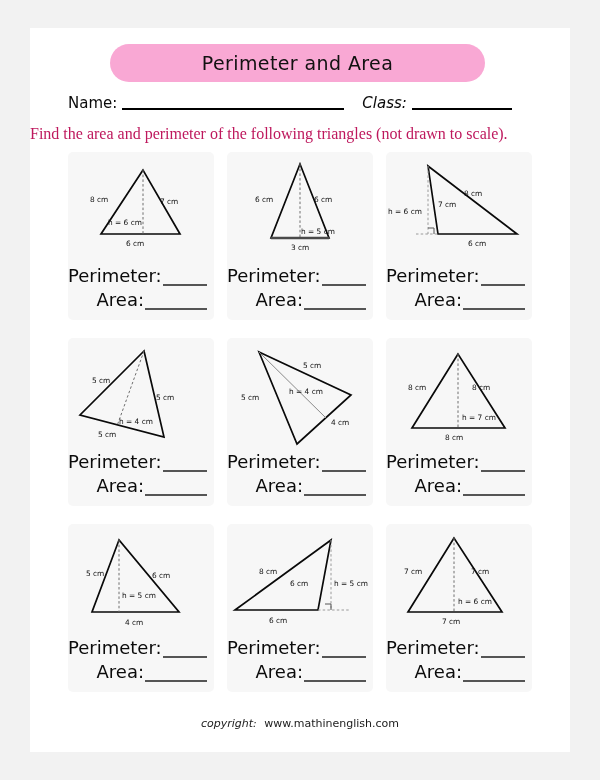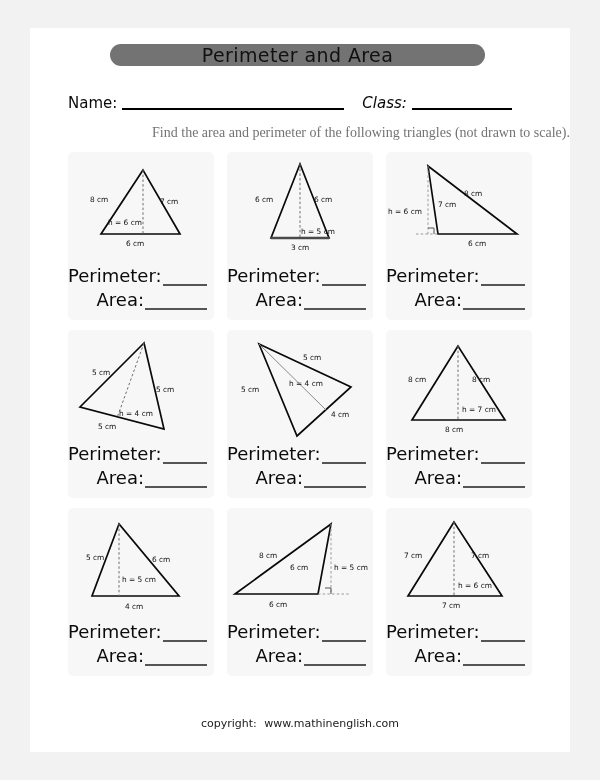--- a/index.html
+++ b/index.html
@@ -21,22 +21,22 @@
     height: 724px;
     background: #ffffff;
   }
 
   
   #title-pill {
     position: absolute;
     left: 80px;
     top: 16px;
     width: 375px;
-    height: 22px;
-    background: #737373;
+    height: 38px;
+    background: #f9a8d4;
     border-radius: 19px;
   }
   #title-text {
     position: absolute;
     left: 0; right: 0; top: 50%;
     transform: translateY(-50%);
     text-align: center;
     font-size: 19px;
     color: #111;
     letter-spacing: .4px;
@@ -62,35 +62,35 @@
   }
   #name-rule  { width: 222px; }
   #class-rule { width: 100px; }
   #class-label { margin-left: 18px; font-style: italic; }
 
   
   #instruction {
     position: absolute;
     left: 0; right: 0;
     top: 97px;
-    text-align: right;
+    text-align: left;
     font-family: "Liberation Serif", serif;
-    font-size: 14px;
-    color: #737373;
+    font-size: 16px;
+    color: #be185d;
   }
 
   
   #grid {
     position: absolute;
     left: 38px;
     top: 124px;
     width: 466px;
     display: flex;
     flex-wrap: wrap;
-    gap: 10px 13px;
+    gap: 18px 13px;
   }
   .card {
     width: 146px;
     height: 168px;
     background: #f7f7f7;
     border-radius: 5px;
     position: relative;
     overflow: hidden;
   }
   .fig {
@@ -164,21 +164,21 @@
 
   
   #footer {
     position: absolute;
     left: 0; right: 0;
     bottom: 22px;
     text-align: center;
     font-size: 11px;
     color: #1a1a1a;
   }
-  #footer .cw { margin-right: 4px; }
+  #footer .cw { margin-right: 4px; font-style: italic; }
 </style>
 </head>
 <body>
 
 <div id="page">
 
   <div id="title-pill">
     <div id="title-text">Perimeter and Area</div>
   </div>
 

